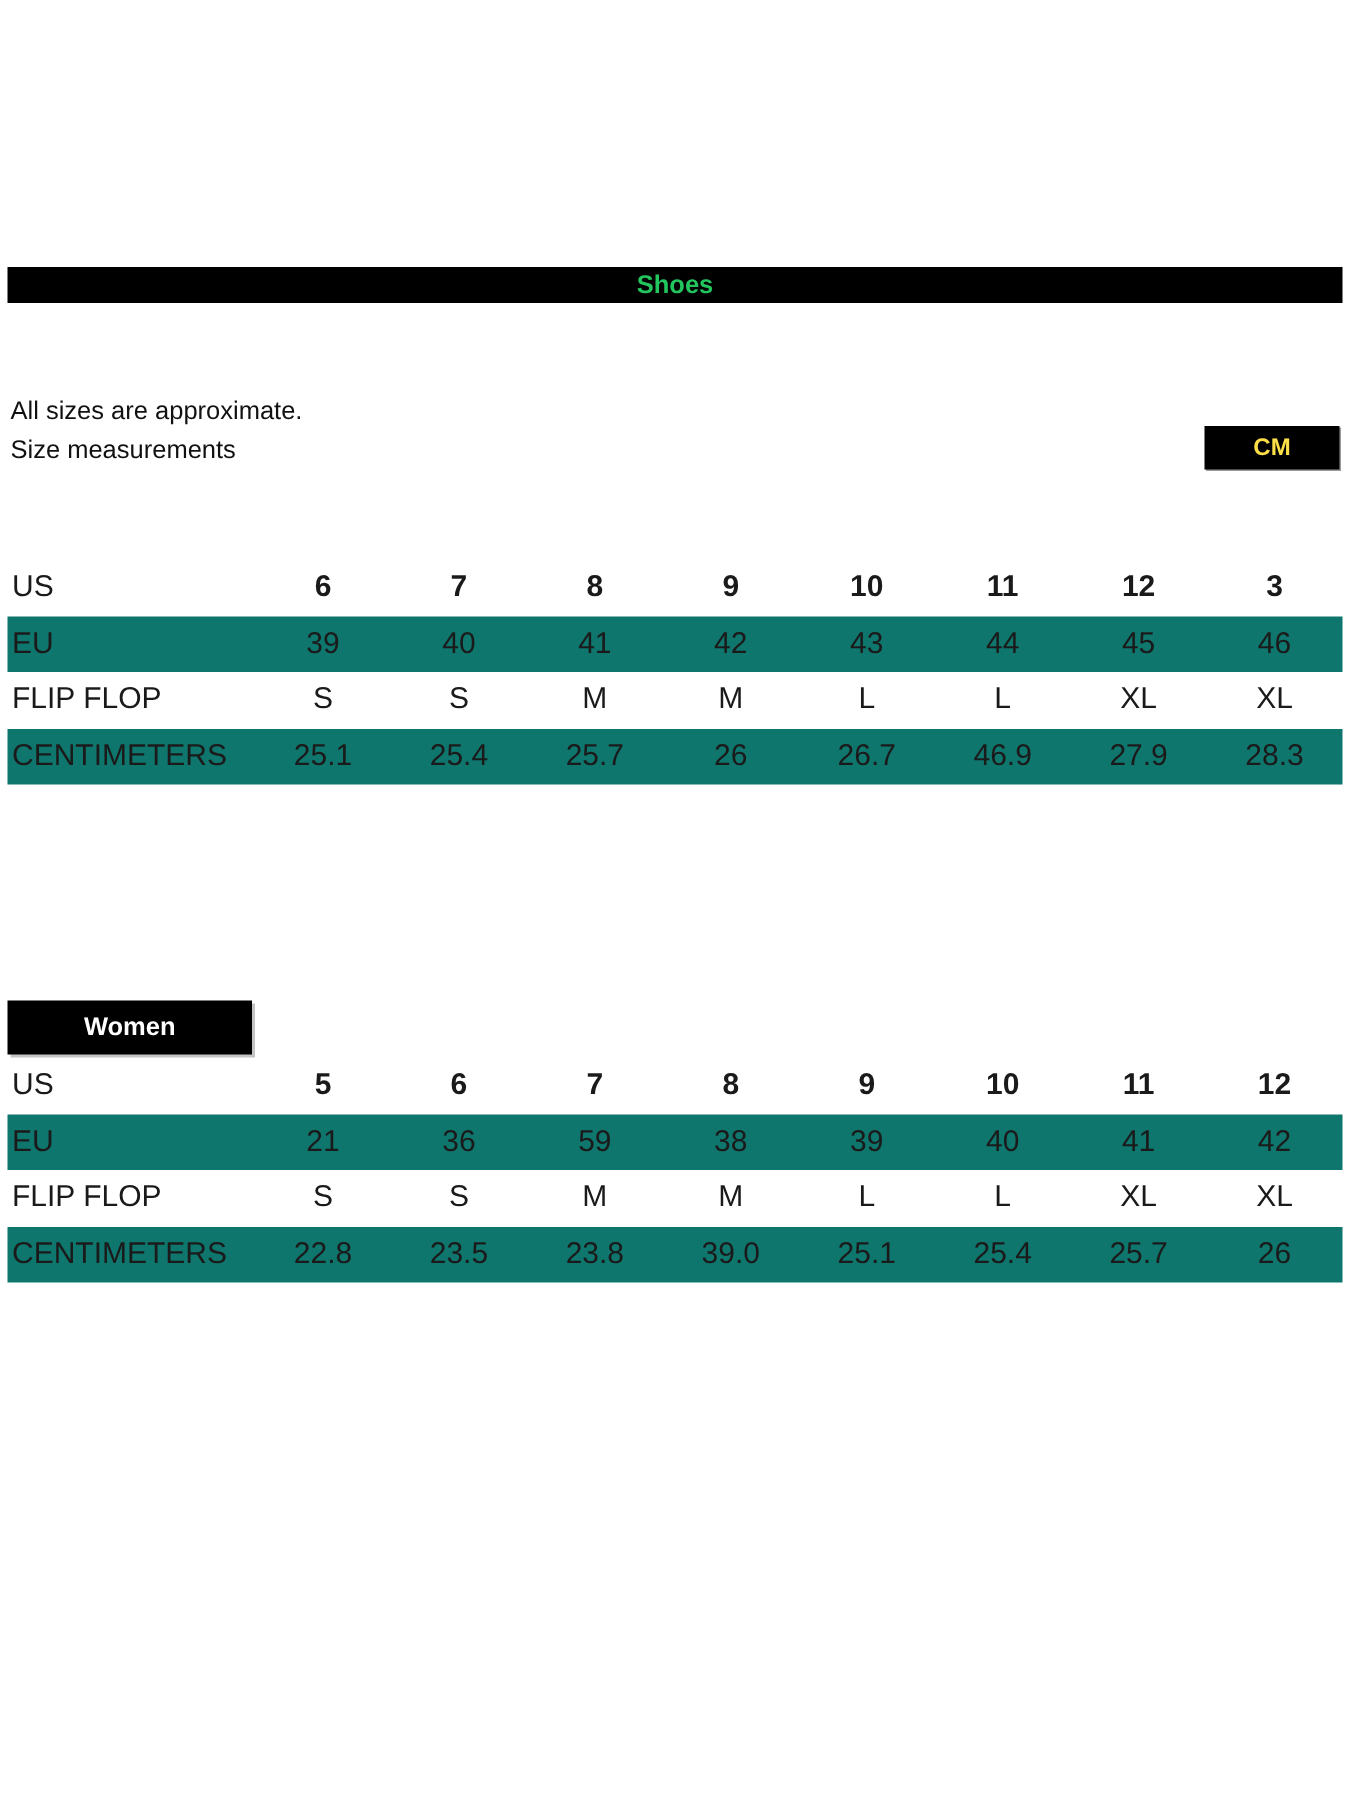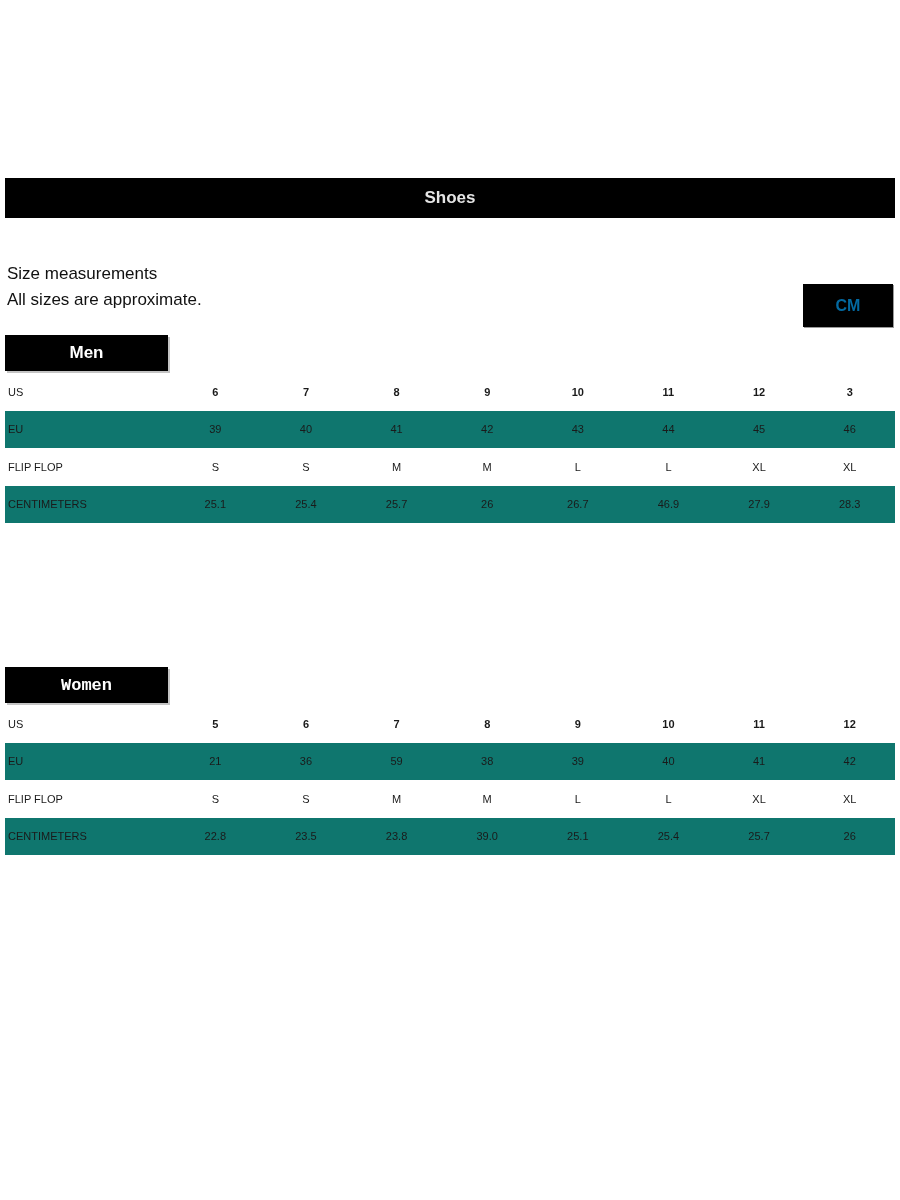--- a/index.html
+++ b/index.html
@@ -1,65 +1,64 @@
 <!DOCTYPE html>
 <html><head>
 <meta charset="utf-8">
 <style>
   html, body { margin:0; padding:0; background:#ffffff; }
   .page {
     position:relative; width:900px; height:1200px; background:#ffffff;
     font-family:"Liberation Sans", sans-serif; color:#1a1a1a; overflow:hidden;
   }
   .title-bar {
-    position:absolute; left:5px; top:178px; width:890px; height:40px;
-    background:#000000; color:#e5e5e5; display:flex; align-items:center; justify-content:center;
+    position:absolute; left:5px; top:178px; width:890px; height:24px;
+    background:#000000; color:#22c55e; display:flex; align-items:center; justify-content:center;
     font-weight:bold; font-size:17px;
   }
   .notes { position:absolute; left:7px; top:261px; font-size:17px; line-height:26px; color:#111; }
   .cm-badge {
-    position:absolute; left:803px; top:284px; width:90px; height:43px;
-    background:#000000; color:#0369a1; font-weight:bold; font-size:16px;
+    position:absolute; left:803px; top:284px; width:90px; height:29px;
+    background:#000000; color:#fde047; font-weight:bold; font-size:16px;
     display:flex; align-items:center; justify-content:center;
     box-shadow:1px 1px 0 #9a9a9a; cursor:pointer;
   }
   .section-badge {
     position:absolute; left:5px; width:163px; height:36px;
     background:#000000; color:#ffffff; font-weight:bold; font-size:17px;
     display:flex; align-items:center; justify-content:center;
     box-shadow:2px 2px 0 #c4c4c4;
   }
   .badge-men { top:335px; }
-  .badge-women { top:667px;font-family:Liberation Mono, monospace; }
+  .badge-women { top:667px; }
   .size-table { position:absolute; left:5px; width:890px; }
   .table-men { top:373px; }
   .table-women { top:705px; }
-  .trow { display:flex; height:37.5px; align-items:center; font-size:11px; }
+  .trow { display:flex; height:37.5px; align-items:center; font-size:20px; }
   .trow.striped { background:#0f766e; }
   .tlabel { flex:0 0 165px; box-sizing:border-box; padding-left:3px; text-align:left; }
   .tcell { flex:1 1 0; text-align:center; }
   .bold-values .tcell { font-weight:bold; }
 </style>
 </head>
 <body>
 
 <div class="page">
 
   <div class="title-bar">
     <span>Shoes</span>
   </div>
 
   <div class="notes">
+    <div>All sizes are approximate.</div>
     <div>Size measurements</div>
-    <div>All sizes are approximate.</div>
   </div>
 
   <div class="cm-badge">CM</div>
 
-  <div class="section-badge badge-men">Men</div>
 
   <div class="size-table table-men">
     <div class="trow bold-values">
       <div class="tlabel">US</div>
       <div class="tcell">6</div>
       <div class="tcell">7</div>
       <div class="tcell">8</div>
       <div class="tcell">9</div>
       <div class="tcell">10</div>
       <div class="tcell">11</div>

